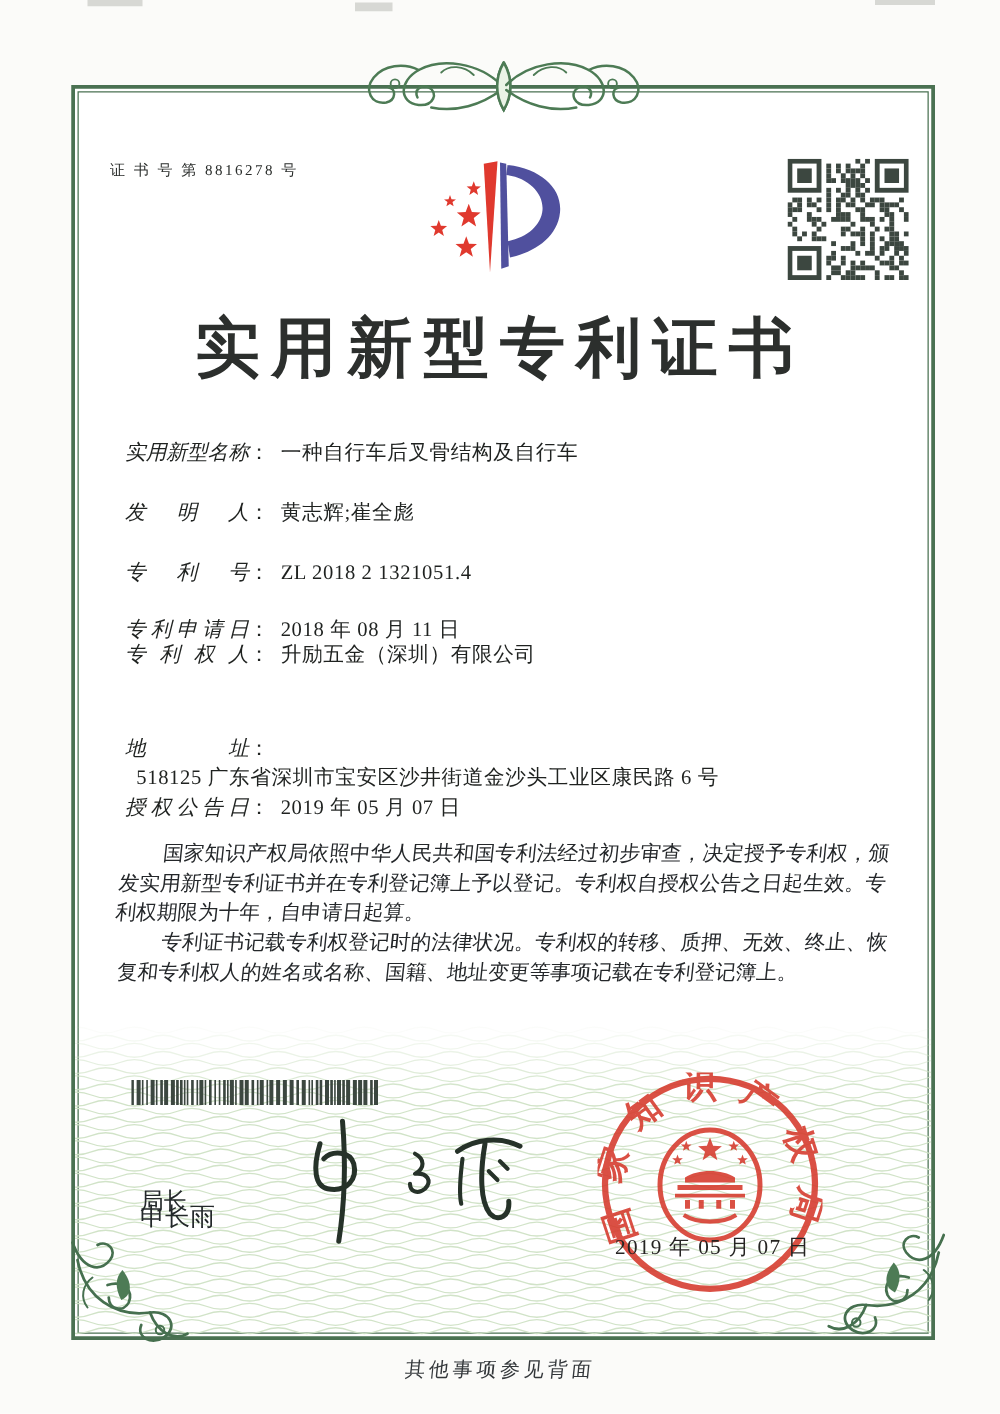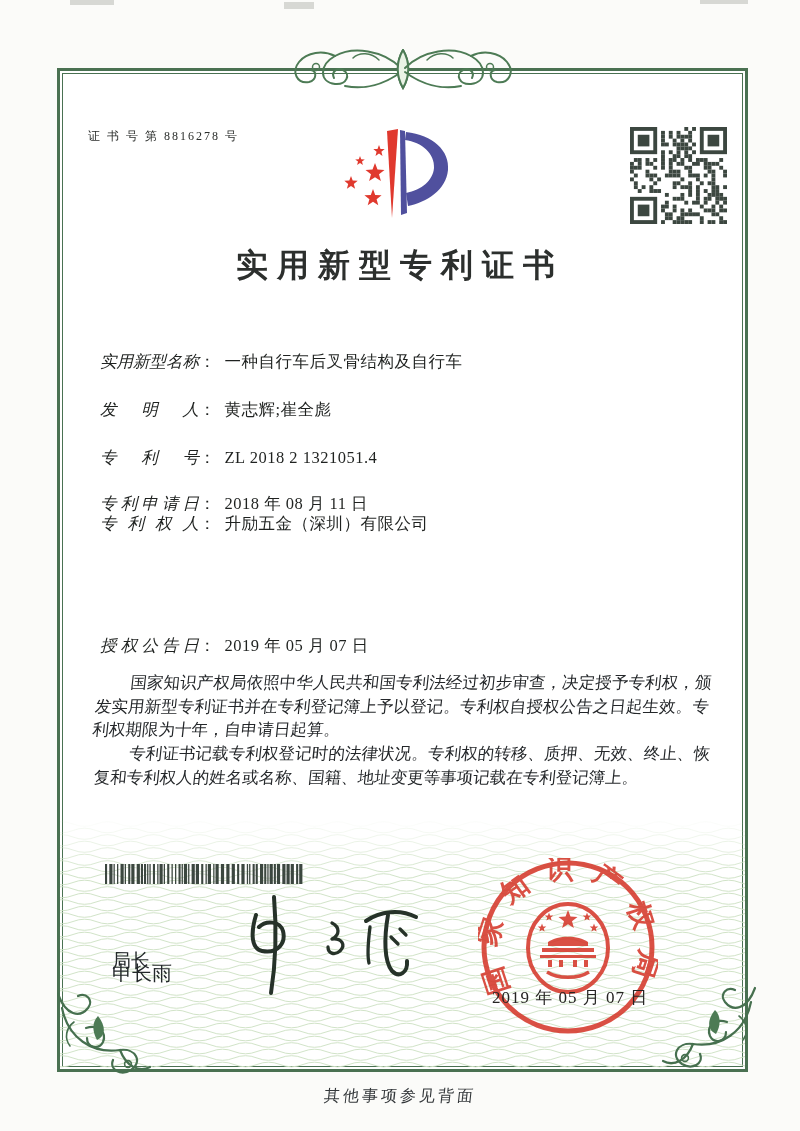--- a/index.html
+++ b/index.html
@@ -11,21 +11,21 @@
   .frame{position:absolute;left:57px;top:68px;width:691px;height:1004px;
          border:3px solid #4a7152;box-sizing:border-box;background:#fff;}
   .frame-inner{position:absolute;inset:2px;border:1px solid #4a7152;pointer-events:none;}
   .guil{position:absolute;left:0;bottom:0;width:100%;height:250px;overflow:hidden;}
   .orn{position:absolute;pointer-events:none;}
   
   .cert-no{position:absolute;left:88px;top:128px;font-size:12px;letter-spacing:2px;color:#2a2d2b;text-align:right;}
   .logo{position:absolute;left:335px;top:118px;}
   .qr{position:absolute;left:630px;top:127px;width:97px;height:97px;}
   .title{position:absolute;left:0;width:800px;top:244px;text-align:center;
-         font-size:32px;font-weight:bold;letter-spacing:9px;color:#2c2f2d;}
+         font-size:52px;font-weight:bold;letter-spacing:9px;color:#2c2f2d;}
   
   .row{position:absolute;left:100px;width:616px;font-size:16.5px;line-height:23px;}
   .lbl{display:inline-block;width:99px;text-align:justify;text-align-last:justify;vertical-align:top;font-style:italic;}
   .colon{vertical-align:top;}
   .val{display:inline-block;margin-left:9px;vertical-align:top;letter-spacing:.5px;}
   .val-wrap{width:500px;}
   .grant{position:absolute;left:358px;top:0;}
   
   .paras{position:absolute;left:95px;top:671px;width:614px;font-size:16.5px;
          line-height:23.5px;text-align:justify;color:#24272a;}
@@ -364,20 +364,23 @@
   </div>
   <div class="row" style="top:446px;">
     <span class="lbl">专利号</span><span class="colon">：</span><span class="val">ZL 2018 2 1321051.4</span>
   </div>
   <div class="row" style="top:492px;">
     <span class="lbl">专利申请日</span><span class="colon">：</span><span class="val">2018 年 08 月 11 日</span>
   </div>
   <div class="row" style="top:512px;">
     <span class="lbl">专利权人</span><span class="colon">：</span><span class="val">升励五金（深圳）有限公司</span>
   </div>
+  <div class="row" style="top:587px;">
+    <span class="lbl">地址</span><span class="colon">：</span><span class="val val-wrap">518125 广东省深圳市宝安区沙井街道金沙头工业区康民路 6 号</span>
+  </div>
   <div class="row" style="top:634px;">
     <span class="lbl">授权公告日</span><span class="colon">：</span><span class="val">2019 年 05 月 07 日</span>
   </div>
 
   <div class="paras">
     <p>国家知识产权局依照中华人民共和国专利法经过初步审查，决定授予专利权，颁发实用新型专利证书并在专利登记簿上予以登记。专利权自授权公告之日起生效。专利权期限为十年，自申请日起算。</p>
     <p>专利证书记载专利权登记时的法律状况。专利权的转移、质押、无效、终止、恢复和专利权人的姓名或名称、国籍、地址变更等事项记载在专利登记簿上。</p>
   </div>
 
   <svg class="barcode" id="barcode-svg" width="200" height="20">

